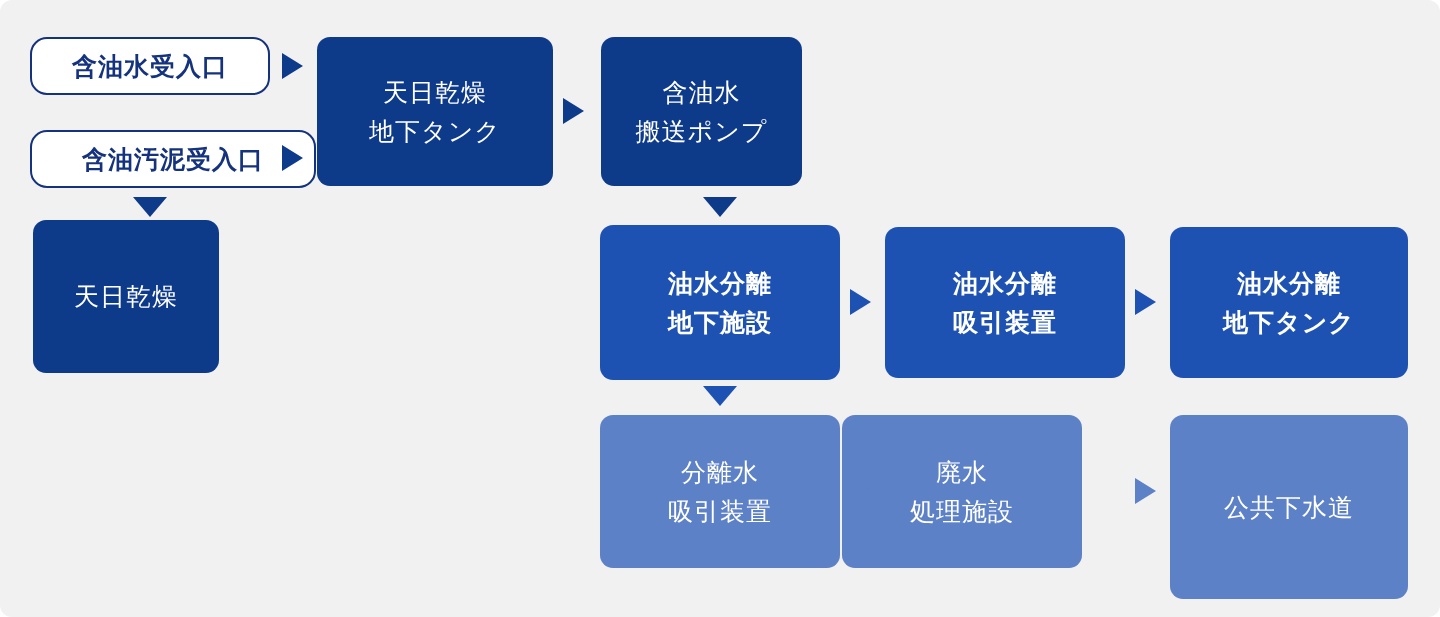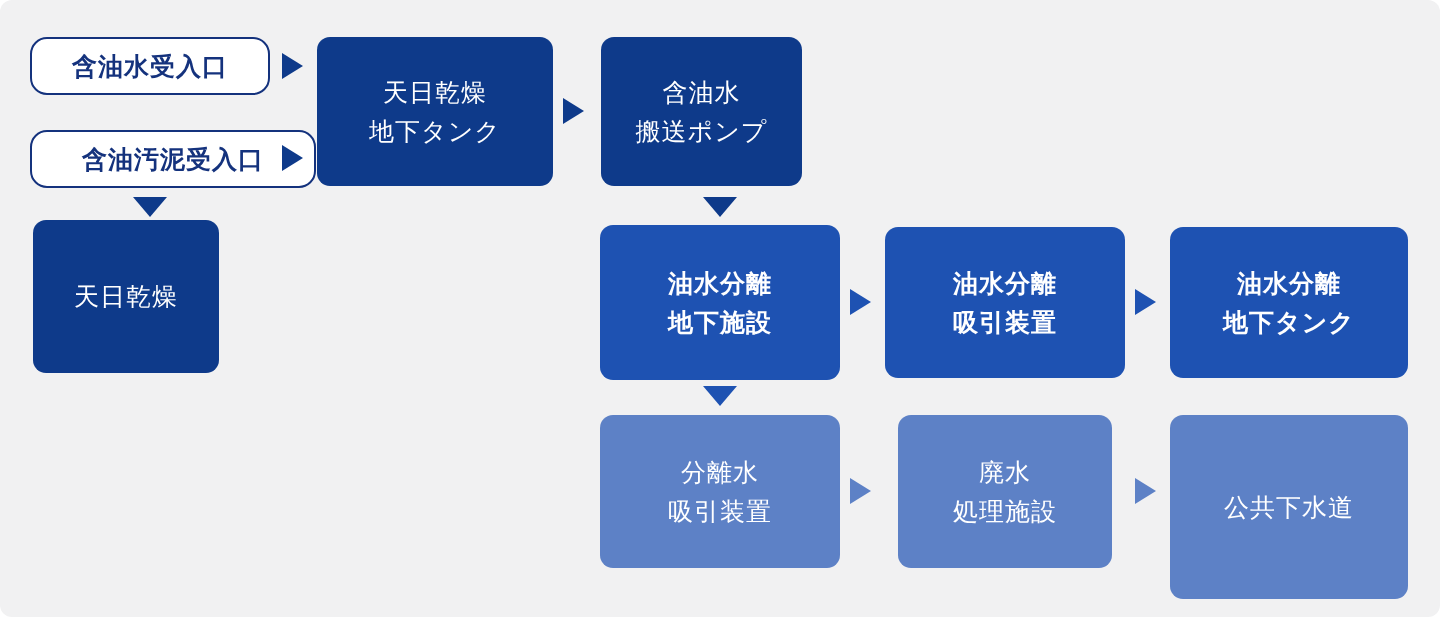--- a/index.html
+++ b/index.html
@@ -92,21 +92,21 @@
 
   <div class="node mid" style="left:885px;top:227px;width:240px;height:151px">油水分離
 吸引装置</div>
 
   <div class="node mid" style="left:1170px;top:227px;width:238px;height:151px">油水分離
 地下タンク</div>
 
   <div class="node light" style="left:600px;top:415px;width:240px;height:153px">分離水
 吸引装置</div>
 
-  <div class="node light" style="left:898px;top:415px;width:214px;height:153px">廃水
+  <div class="node light" style="left:842px;top:415px;width:240px;height:153px">廃水
 処理施設</div>
 
   <div class="node light" style="left:1170px;top:415px;width:238px;height:184px">公共下水道</div>
 
   <div class="arr-r" style="left:282px;top:53px"></div>
   <div class="arr-r" style="left:282px;top:145px"></div>
   <div class="arr-r" style="left:563px;top:98px"></div>
   <div class="arr-d" style="left:133px;top:197px"></div>
   <div class="arr-d" style="left:703px;top:197px"></div>
 

